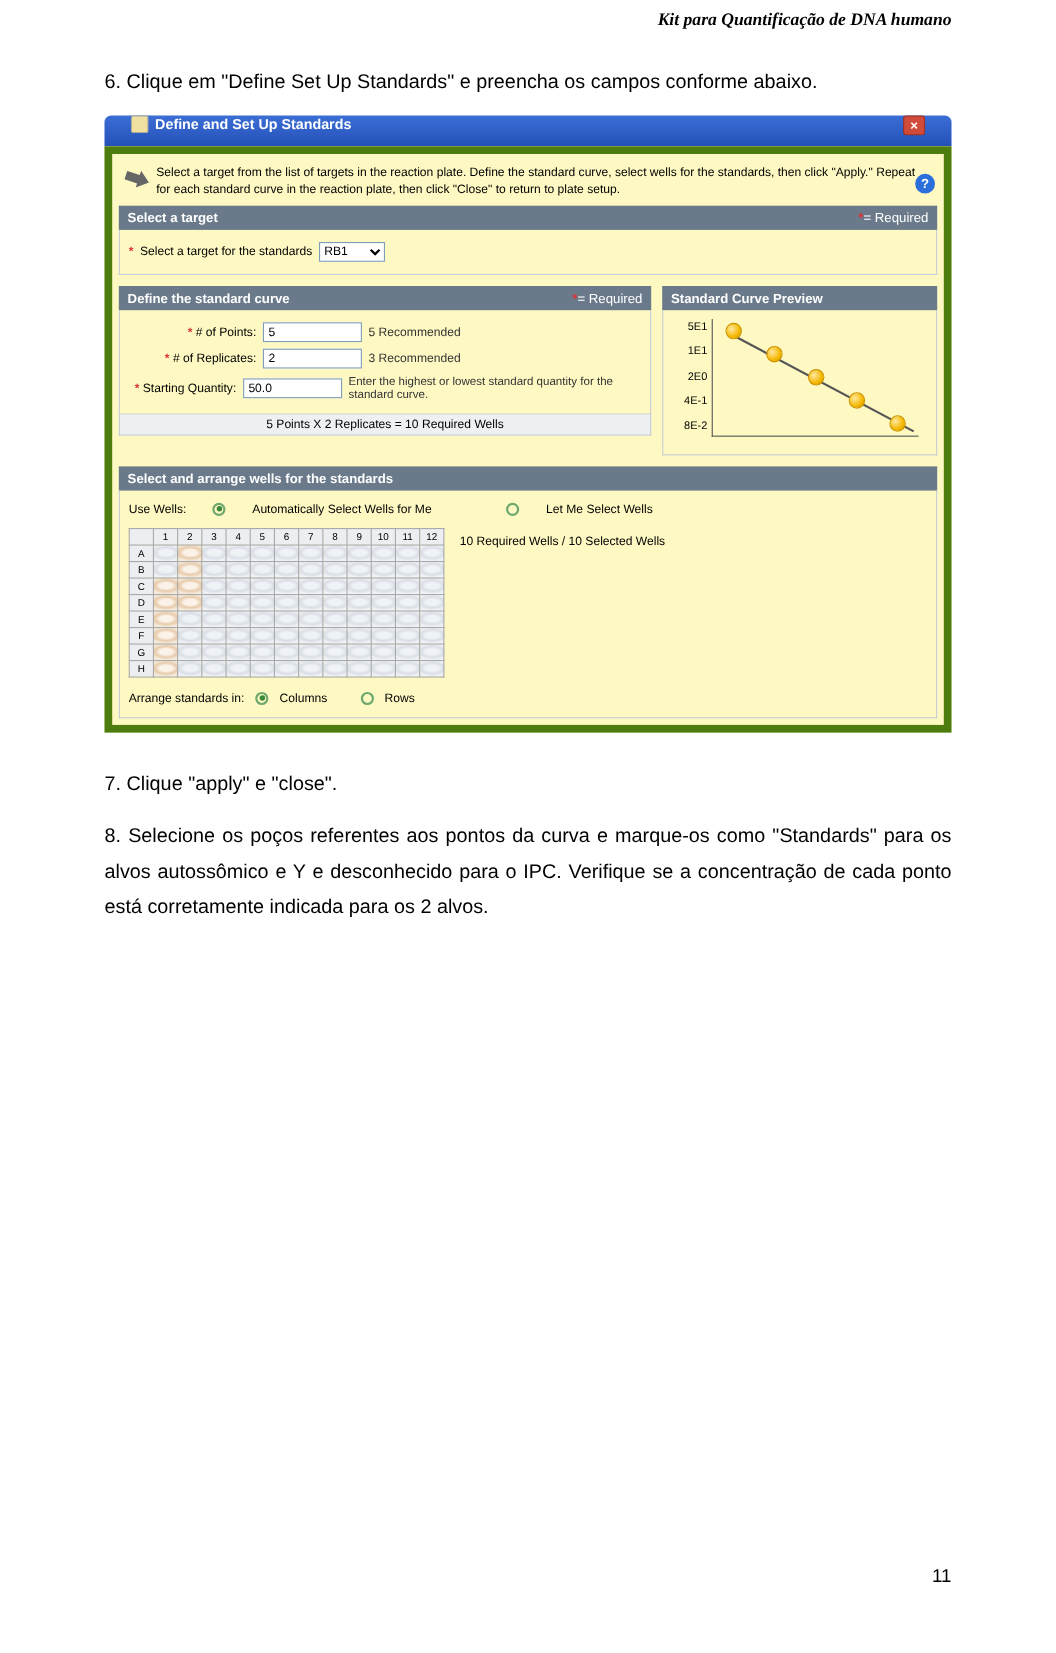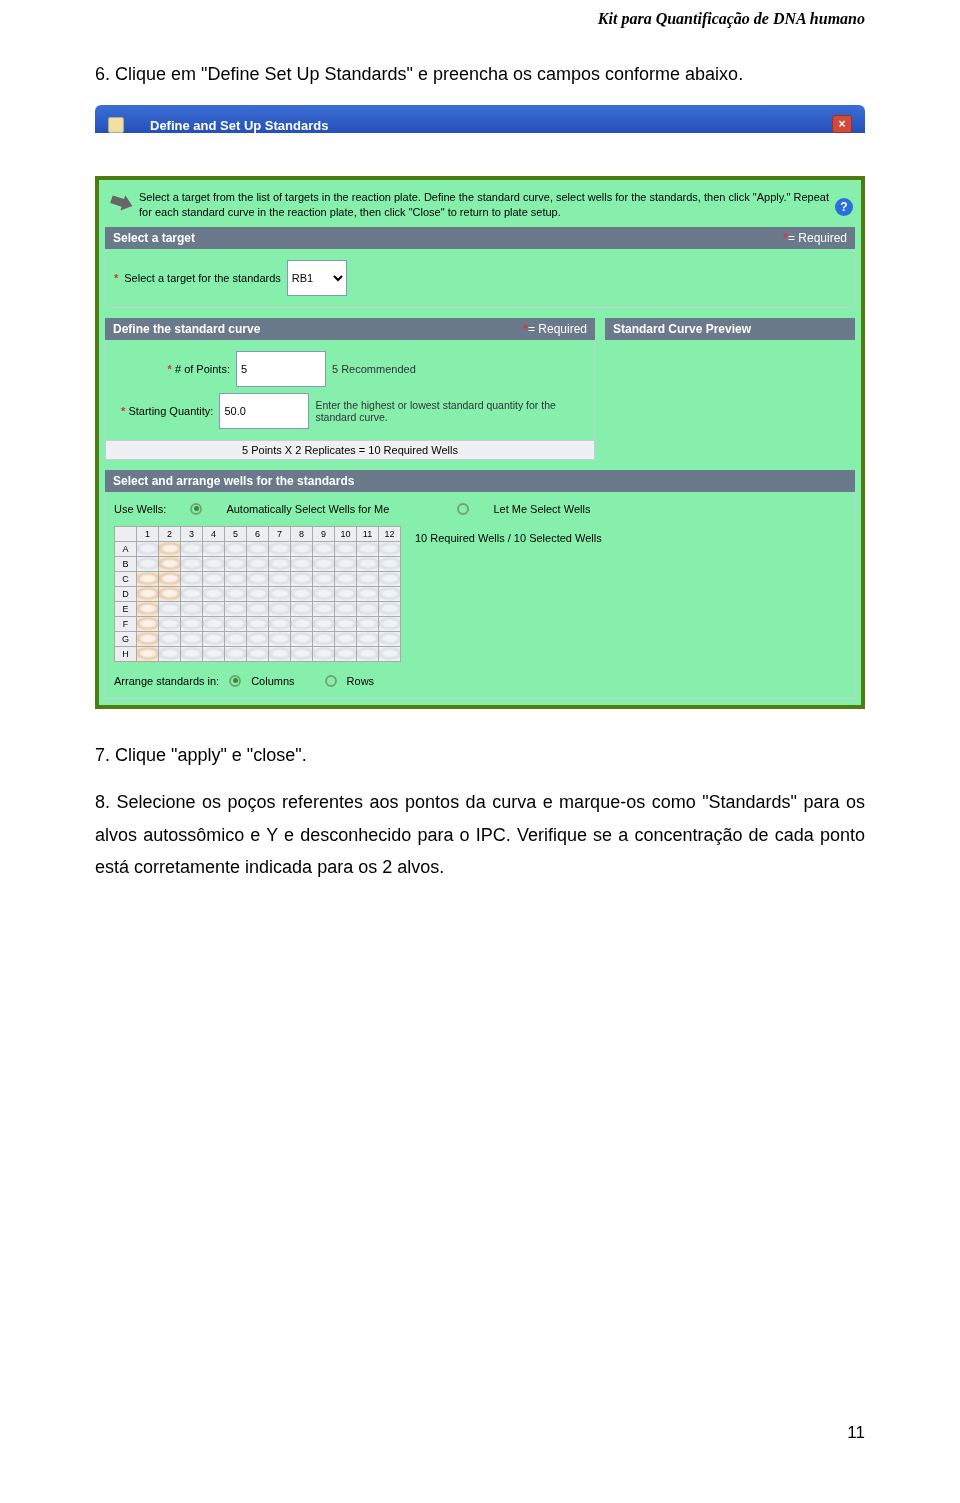--- a/index.html
+++ b/index.html
@@ -34,46 +34,44 @@
 
   
   .dialog-wrap {
     margin: 0 95px;
   }
   .win-titlebar {
     background: linear-gradient(#3b6ed5, #2450b8);
     height: 28px;
     border-radius: 6px 6px 0 0;
     display: flex;
-    align-items: flex-end;
-    padding: 0 13px;
+    align-items: flex-start;
+    padding: 0 24px;
     color: #fff;
     font-size: 13px;
     font-weight: bold;
-    gap: 20px;
   }
   .win-titlebar .icon { width: 16px; height: 16px; margin-right: 6px; display: inline-block; background: #f0e0a0; border: 1px solid #aa9; border-radius: 2px;}
   .win-close {
     margin-left: auto;
     width: 20px; height: 18px;
     background: #d14b3a;
     border: 1px solid #a03020;
     border-radius: 3px;
     color: #fff;
     text-align: center;
     line-height: 16px;
     font-size: 12px;
     font-weight: bold;
   }
   .dialog-body {
-    border: 4px solid #4d7c0f;
-    background: #86efac;
+    border: 7px solid #4d7c0f;
+    background: #fef9c3;
     padding: 6px;
     font-size: 11px;
-    margin-top: 43px;
   }
   .instr-row {
     display: flex;
     align-items: flex-start;
     padding: 4px 2px 8px 2px;
   }
   .arrow-icon {
     width: 26px; height: 26px;
     margin-right: 6px;
     flex-shrink: 0;
@@ -107,21 +105,21 @@
     border: 1px solid #c7ced6;
     border-top: none;
     padding: 8px;
   }
   .row { display: flex; align-items: center; gap: 6px; padding: 3px 0; font-size: 11px; }
   .lbl { width: 116px; text-align: right; }
   .hint { color: #333; }
   select, input.txt {
     border: 1px solid #7f9db9;
     font-size: 11px;
-    height: 36px;
+    height: 18px;
     background: #fff;
   }
   input.txt { padding: 0 4px; }
   .two-col {
     display: flex;
     gap: 10px;
     align-items: stretch;
   }
   .two-col .left { flex: 1; }
   .two-col .right { width: 250px; }
@@ -270,30 +268,52 @@
           <span>Define the standard curve</span>
           <span class="req"><span class="ast">*</span><span>= Required</span></span>
         </div>
         <div class="section-inner">
           <div class="row">
             <span class="lbl"><span class="ast">* </span><span># of Points:</span></span>
             <input class="txt" style="width: 90px;" value="5">
             <span class="hint">5 Recommended</span>
           </div>
           <div class="row">
+            <span class="lbl"><span class="ast">* </span><span># of Replicates:</span></span>
+            <input class="txt" style="width: 90px;" value="2">
+            <span class="hint">3 Recommended</span>
+          </div>
+          <div class="row">
             <span class="lbl"><span class="ast">* </span><span>Starting Quantity:</span></span>
             <input class="txt" style="width: 90px;" value="50.0">
             <span class="hint" style="font-size:10.5px">Enter the highest or lowest standard quantity for the standard curve.</span>
           </div>
         </div>
         <div class="summary-bar">5   Points X 2   Replicates = 10  Required Wells</div>
       </div>
       <div class="right">
         <div class="section-head">
           <span>Standard Curve Preview</span>
+        </div>
+        <div class="preview-box">
+          <div class="ylabels">
+            <span>5E1</span>
+            <span>1E1</span>
+            <span>2E0</span>
+            <span>4E-1</span>
+            <span>8E-2</span>
+          </div>
+          <div class="plot">
+            <div class="ln" style="width:190px;transform:translate(15px,12px) rotate(28deg)"></div>
+            <div class="pt" style="left:10%;top:10%"></div>
+            <div class="pt" style="left:30%;top:30%"></div>
+            <div class="pt" style="left:50%;top:50%"></div>
+            <div class="pt" style="left:70%;top:70%"></div>
+            <div class="pt" style="left:90%;top:90%"></div>
+          </div>
         </div>
       </div>
     </div>
 
     <div class="section-head" style="margin-top:10px">
       <span>Select and arrange wells for the standards</span>
     </div>
     <div class="wells-area">
       <div class="row" style="gap:24px">
         <span>Use Wells:</span>

